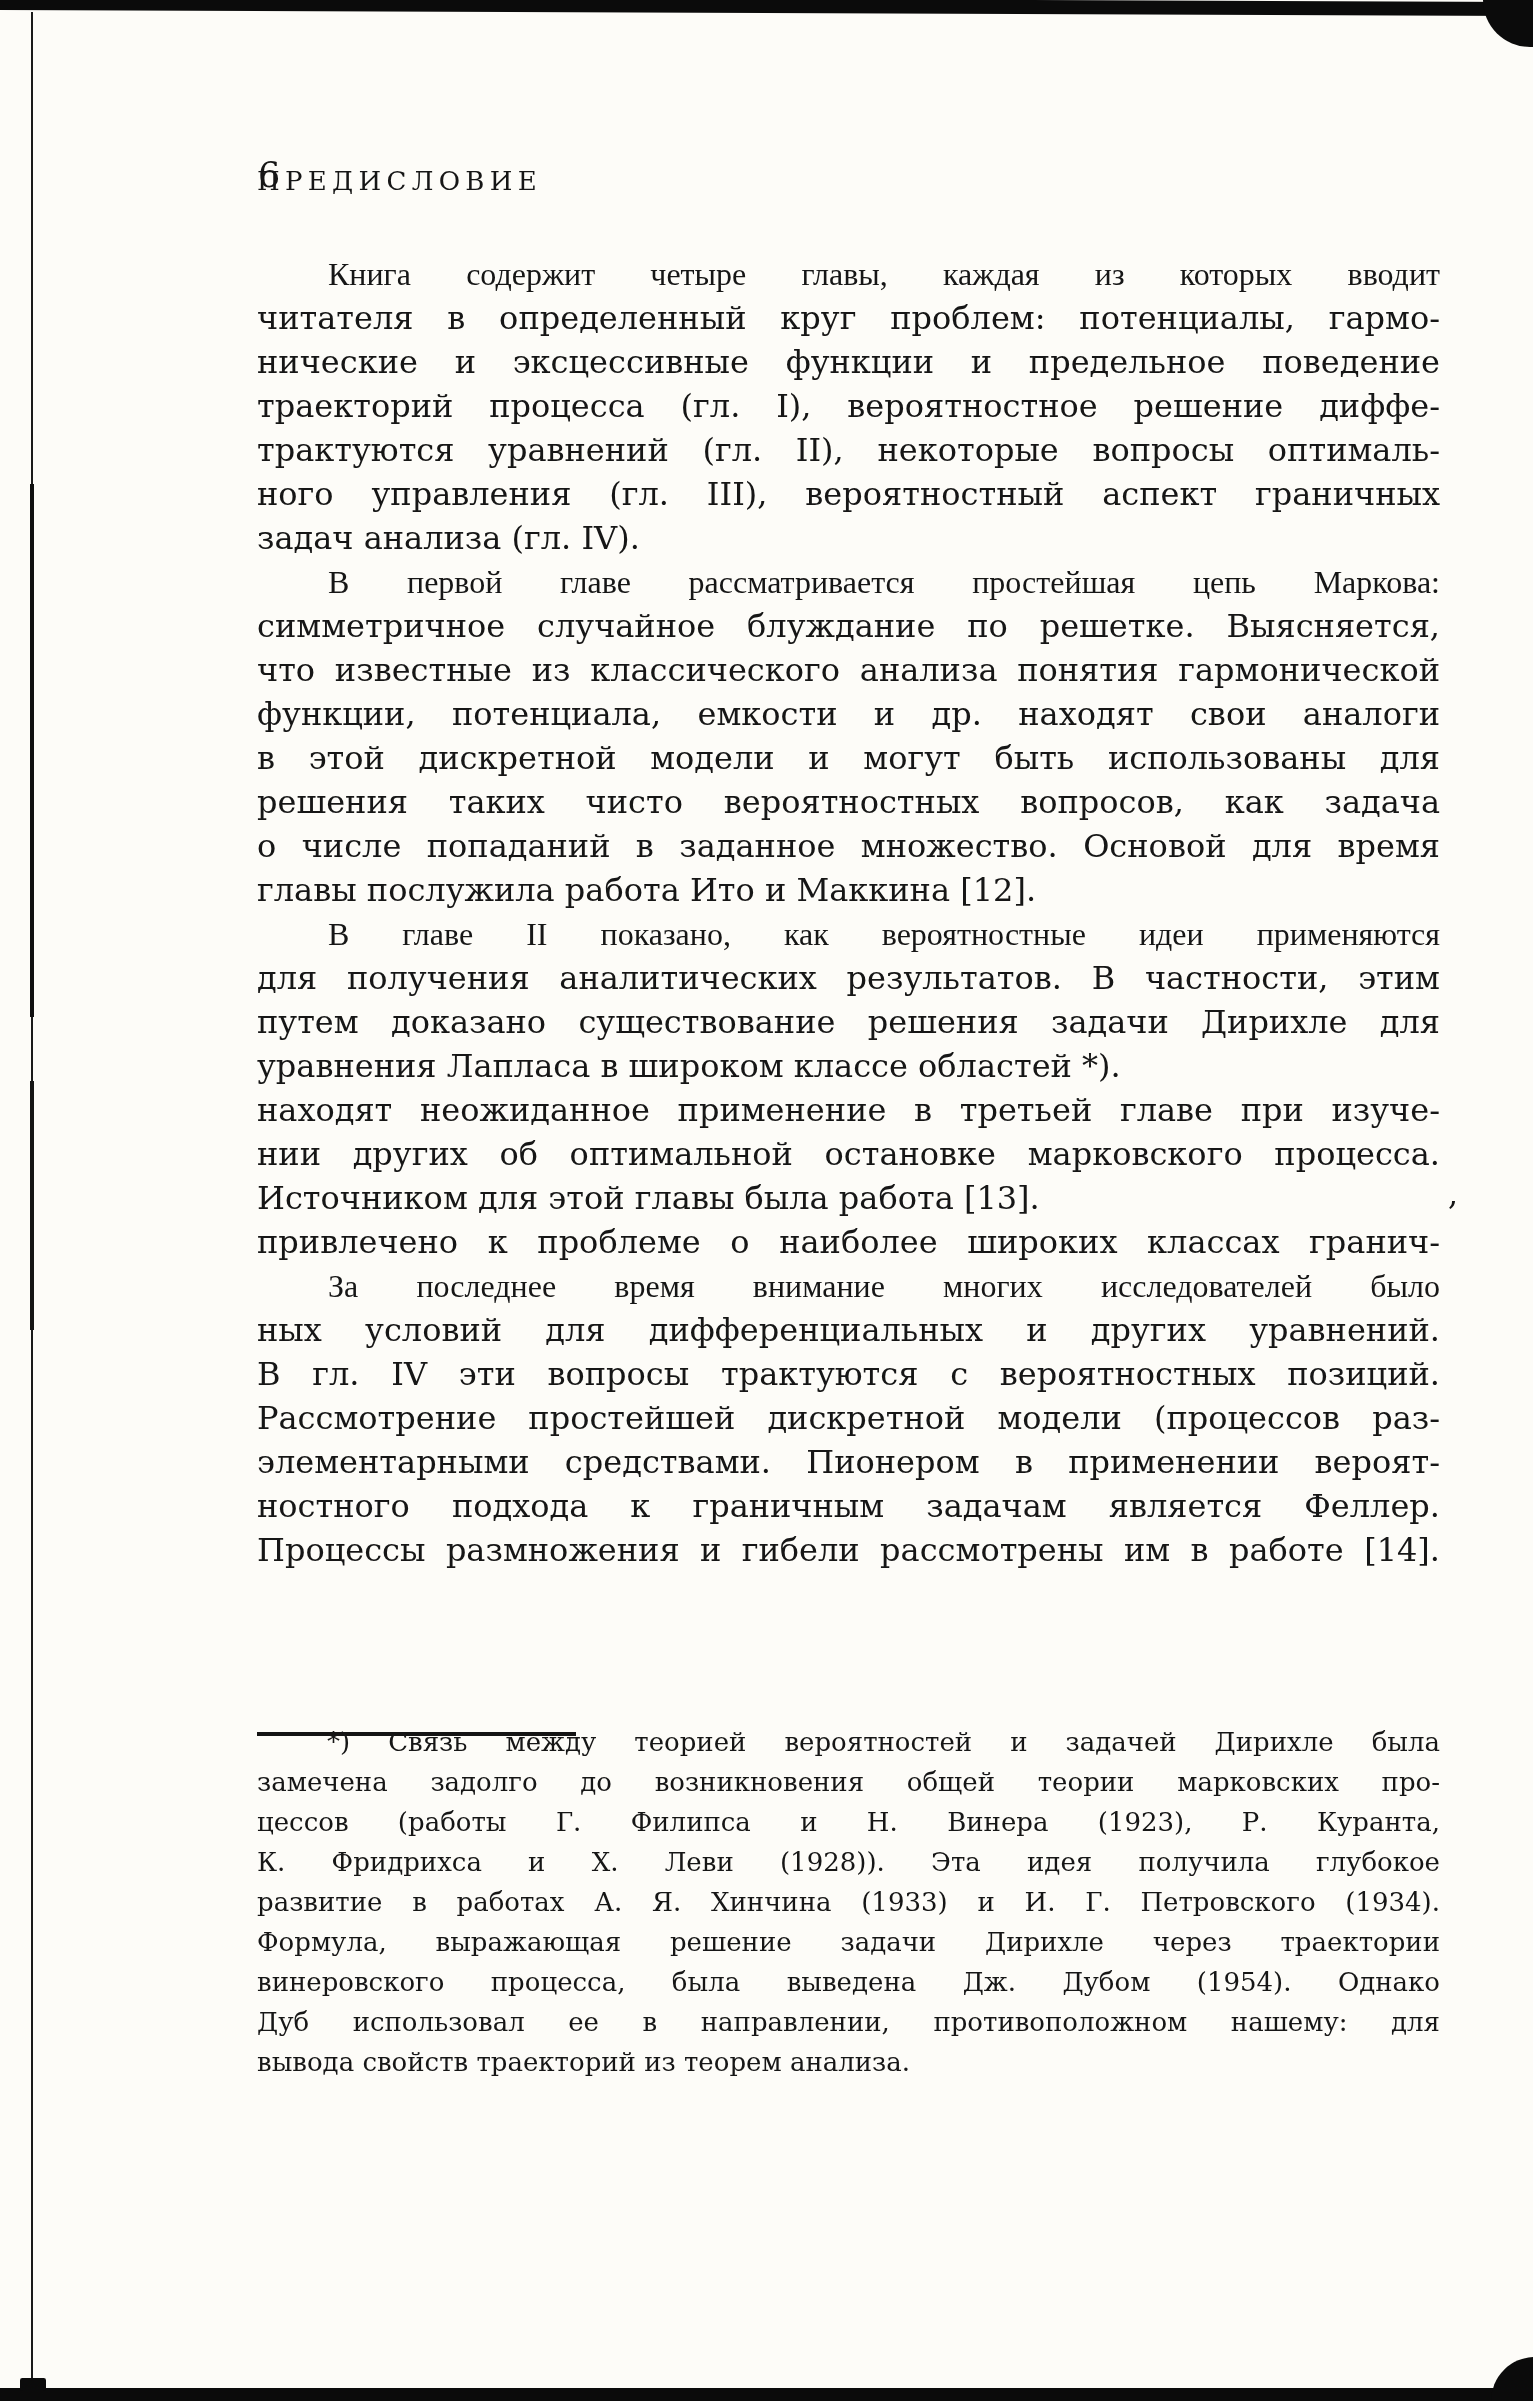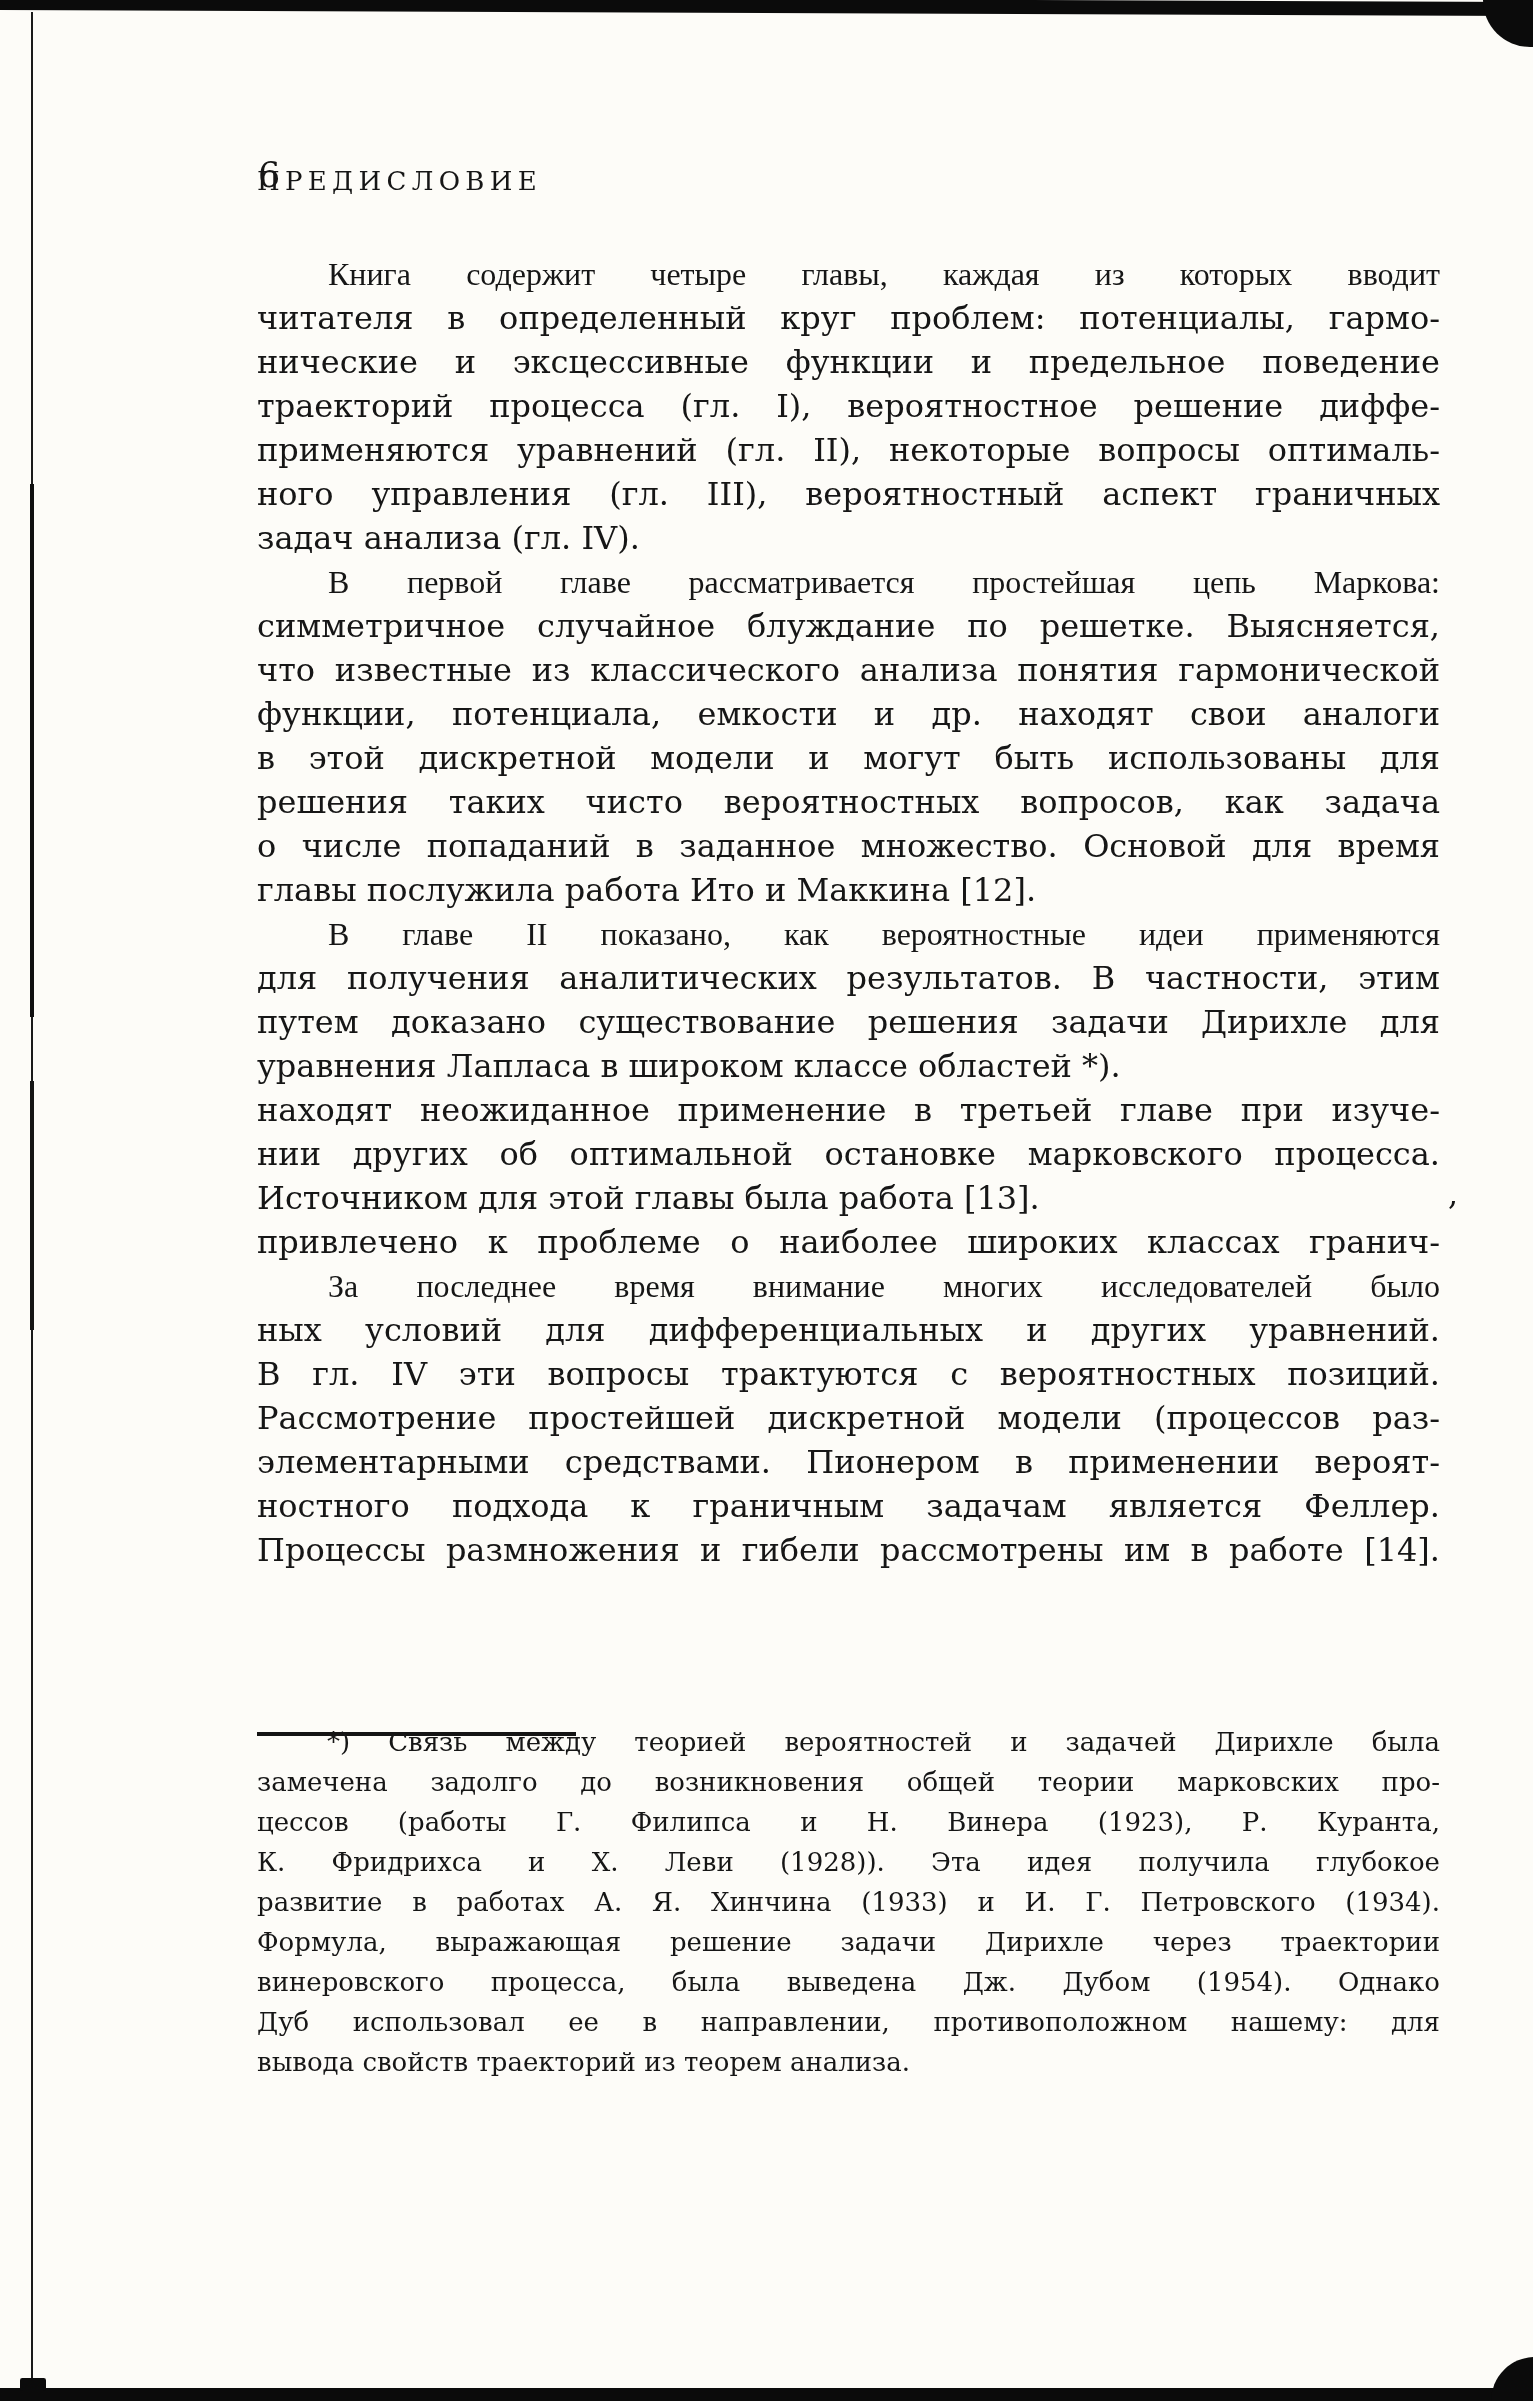--- a/index.html
+++ b/index.html
@@ -55,21 +55,21 @@
   <div class="spine-blob"></div>
 
   <div class="pageno">6</div>
   <div class="running-head">ПРЕДИСЛОВИЕ</div>
 
   <div class="body-text" id="bodyText">
       <div class="line indent">Книга содержит четыре главы, каждая из которых вводит</div>
       <div class="line">читателя в определенный круг проблем: потенциалы, гармо-</div>
       <div class="line">нические и эксцессивные функции и предельное поведение</div>
       <div class="line">траекторий процесса (гл. I), вероятностное решение диффе-</div>
-      <div class="line">применяются уравнений (гл. II), некоторые вопросы оптималь-</div>
+      <div class="line">трактуются уравнений (гл. II), некоторые вопросы оптималь-</div>
       <div class="line">ного управления (гл. III), вероятностный аспект граничных</div>
       <div class="line endline">задач анализа (гл. IV).</div>
       <div class="line indent">В первой главе рассматривается простейшая цепь Маркова:</div>
       <div class="line">симметричное случайное блуждание по решетке. Выясняется,</div>
       <div class="line">что известные из классического анализа понятия гармонической</div>
       <div class="line">функции, потенциала, емкости и др. находят свои аналоги</div>
       <div class="line">в этой дискретной модели и могут быть использованы для</div>
       <div class="line">решения таких чисто вероятностных вопросов, как задача</div>
       <div class="line">о числе попаданий в заданное множество. Основой для время</div>
       <div class="line endline">главы послужила работа Ито и Маккина [12].</div>

